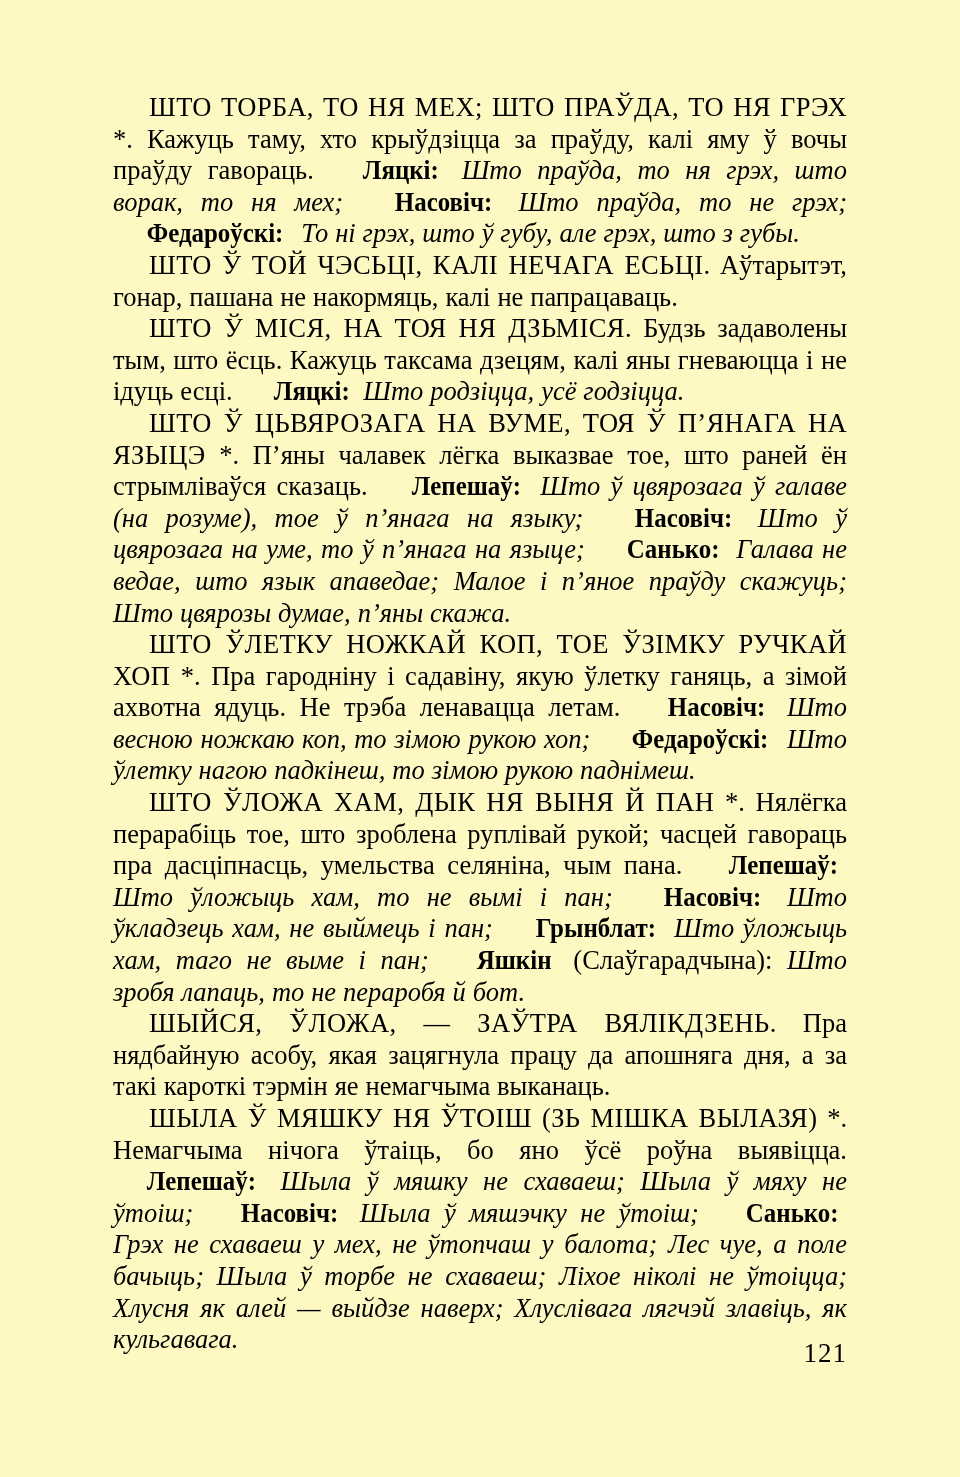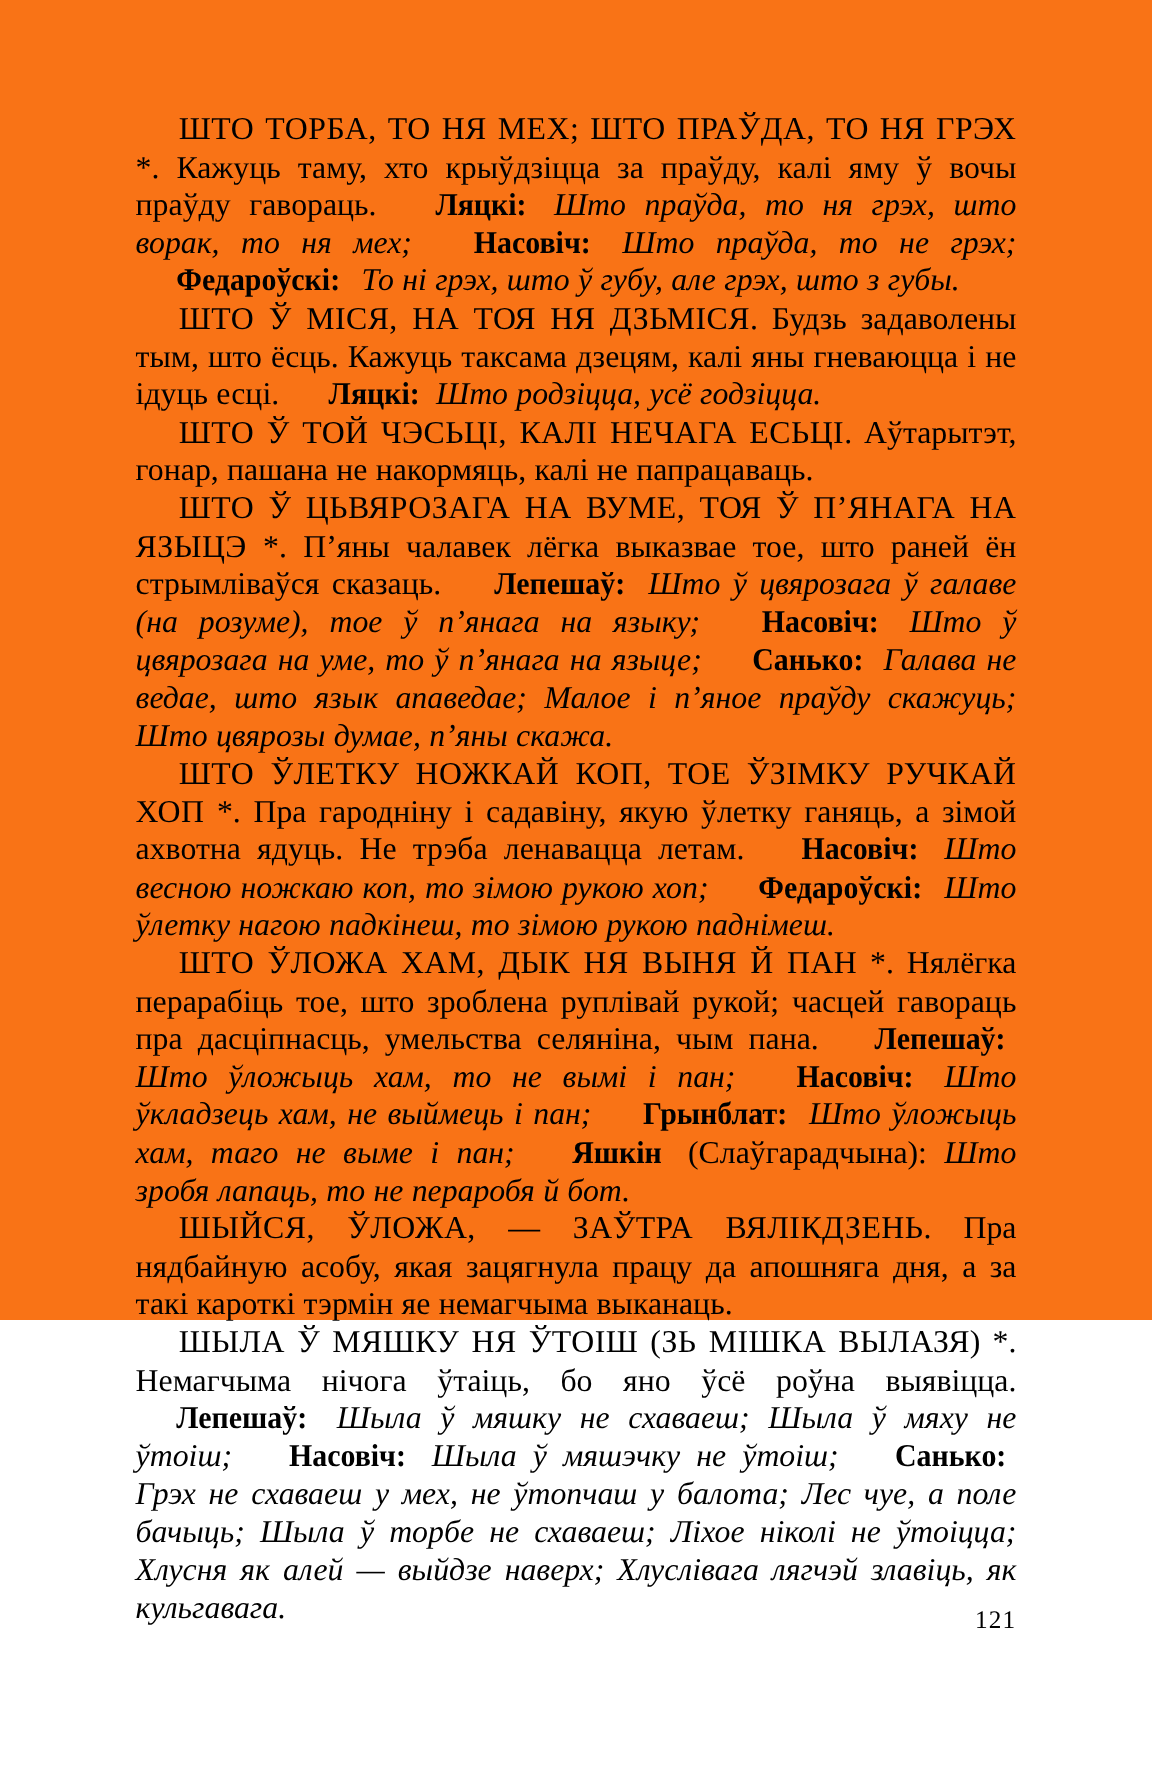--- a/index.html
+++ b/index.html
@@ -13,22 +13,22 @@
     position: relative;
     font-family: "Liberation Serif", "DejaVu Serif", serif;
     color: #000000;
     overflow: hidden;
   }
   .page {
     position: absolute;
     left: 0;
     top: 0;
     width: 960px;
-    height: 1100px;
-    background: #f97316;
+    height: 1477px;
+    background: #fef9c3;
   }
   .textblock {
     position: absolute;
     left: 113px;
     top: 92px;
     width: 734px;
   }
   .entry {
     font-size: 26.5px;
     line-height: 31.6px;
@@ -54,37 +54,37 @@
   .var {
     font-style: italic;
   }
   .star {
     font-weight: 400;
   }
   .pageno {
     position: absolute;
     right: 113px;
     top: 1338px;
-    font-size: 21px;
+    font-size: 27px;
     letter-spacing: 1px;
     font-family: "Liberation Serif", "DejaVu Serif", serif;
   }
 </style>
 </head>
 <body>
 
 <div class="page">
 
   <div class="textblock">
 
     <p class="entry"><span class="hw">ШТО ТОРБА, ТО НЯ МЕХ; ШТО ПРАЎДА, ТО НЯ ГРЭХ</span> <span class="star">*</span><span>. Кажуць таму, хто крыўдзіцца за праўду, калі яму ў вочы праўду гавораць. </span><span class="src">Ляцкі:</span><span class="var"> Што праўда, то ня грэх, што ворак, то ня мех; </span><span class="src">Насовіч:</span><span class="var"> Што праўда, то не грэх; </span><span class="src">Федароўскі:</span><span class="var"> То ні грэх, што ў губу, але грэх, што з губы.</span></p>
 
+    <p class="entry"><span class="hw">ШТО Ў ТОЙ ЧЭСЬЦІ, КАЛІ НЕЧАГА ЕСЬЦІ</span><span>. Аўтарытэт, гонар, пашана не накормяць, калі не папрацаваць.</span></p>
+
     <p class="entry"><span class="hw">ШТО Ў МІСЯ, НА ТОЯ НЯ ДЗЬМІСЯ</span><span>. Будзь задаволены тым, што ёсць. Кажуць таксама дзецям, калі яны гневаюцца і не ідуць есці. </span><span class="src">Ляцкі:</span><span class="var"> Што родзіцца, усё годзіцца.</span></p>
-
-    <p class="entry"><span class="hw">ШТО Ў ТОЙ ЧЭСЬЦІ, КАЛІ НЕЧАГА ЕСЬЦІ</span><span>. Аўтарытэт, гонар, пашана не накормяць, калі не папрацаваць.</span></p>
 
     <p class="entry"><span class="hw">ШТО Ў ЦЬВЯРОЗАГА НА ВУМЕ, ТОЯ Ў П’ЯНАГА НА ЯЗЫЦЭ</span> <span class="star">*</span><span>. П’яны чалавек лёгка выказвае тое, што раней ён стрымліваўся сказаць. </span><span class="src">Лепешаў:</span><span class="var"> Што ў цвярозага ў галаве (на розуме), тое ў п’янага на языку; </span><span class="src">Насовіч:</span><span class="var"> Што ў цвярозага на уме, то ў п’янага на языце; </span><span class="src">Санько:</span><span class="var"> Галава не ведае, што язык апаведае; Малое і п’яное праўду скажуць; Што цвярозы думае, п’яны скажа.</span></p>
 
     <p class="entry"><span class="hw">ШТО ЎЛЕТКУ НОЖКАЙ КОП, ТОЕ ЎЗІМКУ РУЧКАЙ ХОП</span> <span class="star">*</span><span>. Пра гародніну і садавіну, якую ўлетку ганяць, а зімой ахвотна ядуць. Не трэба ленавацца летам. </span><span class="src">Насовіч:</span><span class="var"> Што весною ножкаю коп, то зімою рукою хоп; </span><span class="src">Федароўскі:</span><span class="var"> Што ўлетку нагою падкінеш, то зімою рукою паднімеш.</span></p>
 
     <p class="entry"><span class="hw">ШТО ЎЛОЖА ХАМ, ДЫК НЯ ВЫНЯ Й ПАН</span> <span class="star">*</span><span>. Нялёгка перарабіць тое, што зроблена руплівай рукой; часцей гавораць пра дасціпнасць, умельства селяніна, чым пана. </span><span class="src">Лепешаў:</span><span class="var"> Што ўложыць хам, то не вымі і пан; </span><span class="src">Насовіч:</span><span class="var"> Што ўкладзець хам, не выймець і пан; </span><span class="src">Грынблат:</span><span class="var"> Што ўложыць хам, таго не выме і пан; </span><span class="src">Яшкін</span><span> (Слаўгарадчына): </span><span class="var">Што зробя лапаць, то не пераробя й бот.</span></p>
 
     <p class="entry"><span class="hw">ШЫЙСЯ, ЎЛОЖА, — ЗАЎТРА ВЯЛІКДЗЕНЬ</span><span>. Пра нядбайную асобу, якая зацягнула працу да апошняга дня, а за такі кароткі тэрмін яе немагчыма выканаць.</span></p>
 
     <p class="entry"><span class="hw">ШЫЛА Ў МЯШКУ НЯ ЎТОІШ (ЗЬ МІШКА ВЫЛАЗЯ)</span> <span class="star">*</span><span>. Немагчыма нічога ўтаіць, бо яно ўсё роўна выявіцца. </span><span class="src">Лепешаў:</span><span class="var"> Шыла ў мяшку не схаваеш; Шыла ў мяху не ўтоіш; </span><span class="src">Насовіч:</span><span class="var"> Шыла ў мяшэчку не ўтоіш; </span><span class="src">Санько:</span><span class="var"> Грэх не схаваеш у мех, не ўтопчаш у балота; Лес чуе, а поле бачыць; Шыла ў торбе не схаваеш; Ліхое ніколі не ўтоіцца; Хлусня як алей — выйдзе наверх; Хлуслівага лягчэй злавіць, як кульгавага.</span></p>

